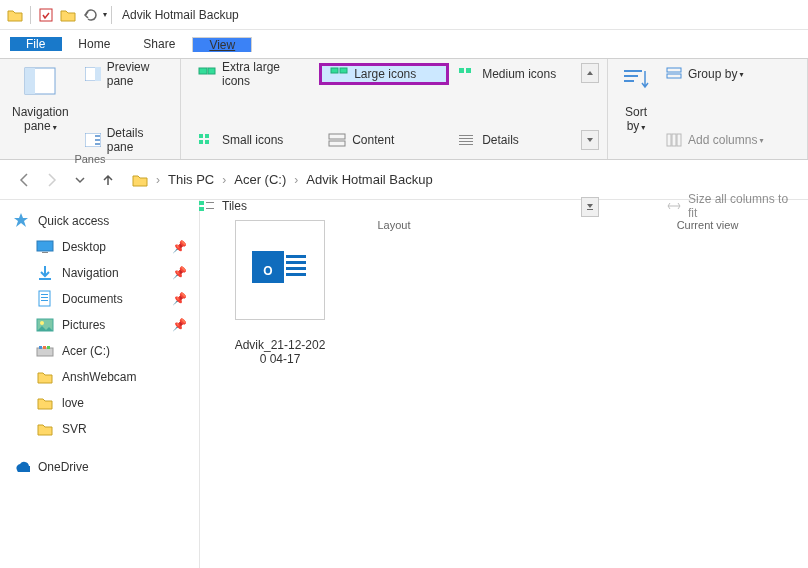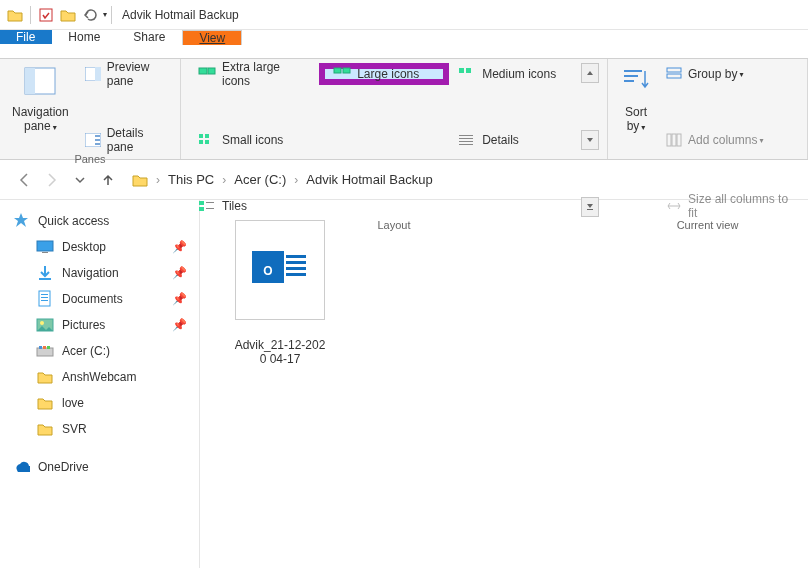--- a/index.html
+++ b/index.html
@@ -1,37 +1,37 @@
 <!DOCTYPE html>
 <html><head>
 <meta charset="utf-8">
 <style>
 * { margin:0; padding:0; box-sizing:border-box; font-family:"Segoe UI",Tahoma,sans-serif; font-size:12px; color:#333; }
 body { width:808px; height:568px; overflow:hidden; background:#fff; }
 .titlebar { height:30px; background:#fff; display:flex; align-items:center; padding:0 4px; border-bottom:1px solid #e5e5e5; }
 .titlebar .qat-icon { width:16px; height:16px; margin:0 3px; display:flex; align-items:center; justify-content:center; }
 .titlebar .sep { width:1px; height:18px; background:#ccc; margin:0 4px; }
 .titlebar .title { margin-left:6px; font-size:12px; }
-.tabs { height:28px; display:flex; align-items:flex-start; background:#fff; }
+.tabs { height:28px; display:flex; align-items:center; background:#fff;padding-left:10px; }
 .tab { padding:0 16px; display:flex; align-items:center; font-size:12px; cursor:default; border-right:1px solid transparent; }
 .tab.file { background:#1979ca; color:#fff; }
-.tab.active { background:#f97316; border:1px solid #d0d0d0; border-bottom:none;text-decoration:underline; }
+.tab.active { background:#3b82f6; border:1px solid #d0d0d0; border-bottom:none;text-decoration:underline; }
 .ribbon { height:102px; background:#f5f5f5; border-top:1px solid #d0d0d0; border-bottom:1px solid #d0d0d0; display:flex; }
 .group { border-right:1px solid #d8d8d8; padding:4px 8px 2px 8px; display:flex; flex-direction:column; position:relative; }
 .group-body { flex:1; display:flex; }
 .group-title { text-align:center; font-size:11px; color:#666; padding:2px 0; }
 .big-btn { display:flex; flex-direction:column; align-items:center; justify-content:flex-start; padding:2px 4px; }
 .big-btn .ico { width:32px; height:32px; display:flex; align-items:center; justify-content:center; }
 .big-btn .lbls { text-align:center; font-size:12px; line-height:14px; margin-top:8px; }
 .small-btn { display:flex; align-items:center; padding:2px 6px; height:22px; }
 .small-btn .ico { width:16px; height:16px; margin-right:6px; display:flex; align-items:center; justify-content:center; }
 .layout-col { display:flex; flex-direction:column;gap:44px; }
 .layout-grid { display:flex; }
 .layout-item { display:flex; align-items:center; padding:2px 8px; height:22px; min-width:130px; border:1px solid transparent; }
-.layout-item.sel { background:#cce8ff; border:6px solid #a21caf; }
+.layout-item.sel { background:#cce8ff; border:3px solid #a21caf; }
 .layout-item .ico { width:18px; height:14px; margin-right:6px; display:flex; align-items:center; justify-content:center; }
 .spin-col { width:18px; display:flex; flex-direction:column; justify-content:space-between; margin-left:2px; }
 .spin-btn { height:20px; border:1px solid #c6c6c6; background:#f0f0f0; display:flex; align-items:center; justify-content:center; }
 .addr { height:40px; display:flex; align-items:center; padding:0 10px; border-bottom:1px solid #e5e5e5; }
 .addr .nav-arrow { width:28px; height:28px; display:flex; align-items:center; justify-content:center; color:#888; }
 .addr .crumbs { display:flex; align-items:center; margin-left:8px; }
 .addr .crumb { padding:0 6px; font-size:13px; }
 .addr .chev { color:#999; padding:0 2px; }
 .addr .folder-ico { width:20px; height:18px; margin-right:4px; display:flex; align-items:center; justify-content:center; }
 .content { display:flex; height:calc(568px - 30px - 28px - 102px - 40px); }
@@ -169,20 +169,29 @@
         <div class="layout-col">
           <div class="layout-item sel">
               <span class="ico">
                 <svg width="18" height="14">
                   <rect x="1" y="1" width="7" height="5" fill="#3d9" stroke="#2a7"></rect>
                   <rect x="10" y="1" width="7" height="5" fill="#3d9" stroke="#2a7"></rect>
                 </svg>
               </span>
               <span>Large icons</span>
             </div>
+          <div class="layout-item">
+              <span class="ico">
+                <svg width="18" height="14">
+                  <rect x="1" y="1" width="16" height="5" fill="none" stroke="#888"></rect>
+                  <rect x="1" y="8" width="16" height="5" fill="none" stroke="#888"></rect>
+                </svg>
+              </span>
+              <span>Content</span>
+            </div>
         </div>
         <div class="layout-col">
           <div class="layout-item">
               <span class="ico">
                 <svg width="18" height="14">
                   <rect x="1" y="1" width="5" height="5" fill="#3d9"></rect>
                   <rect x="8" y="1" width="5" height="5" fill="#3d9"></rect>
                 </svg>
               </span>
               <span>Medium icons</span>

